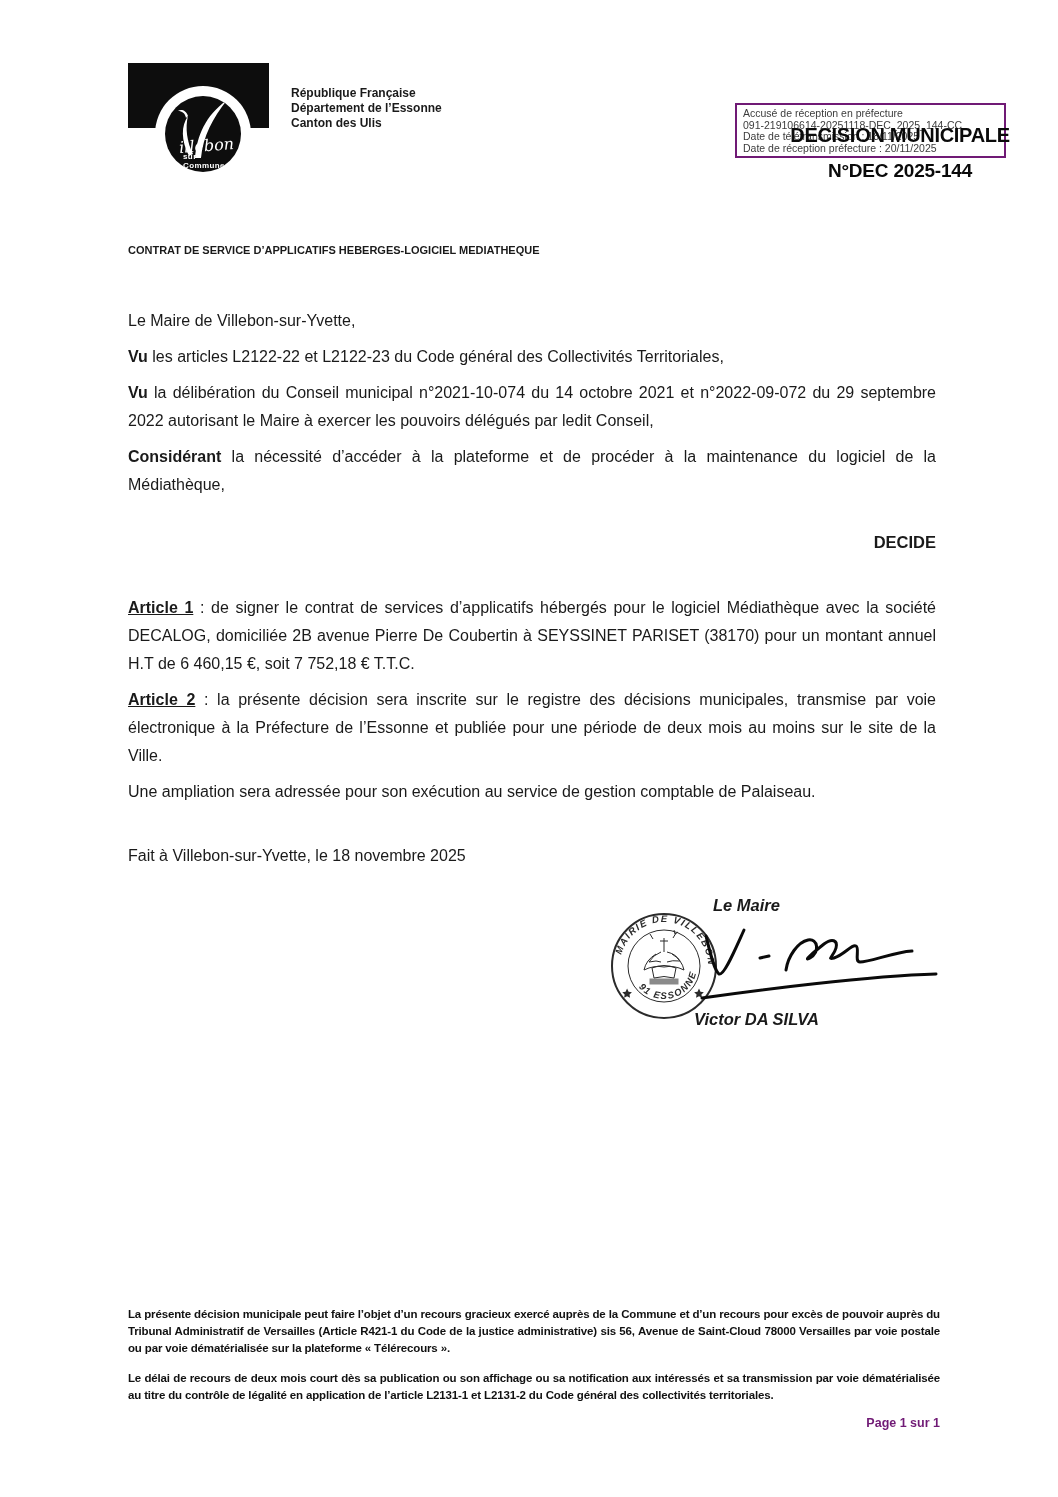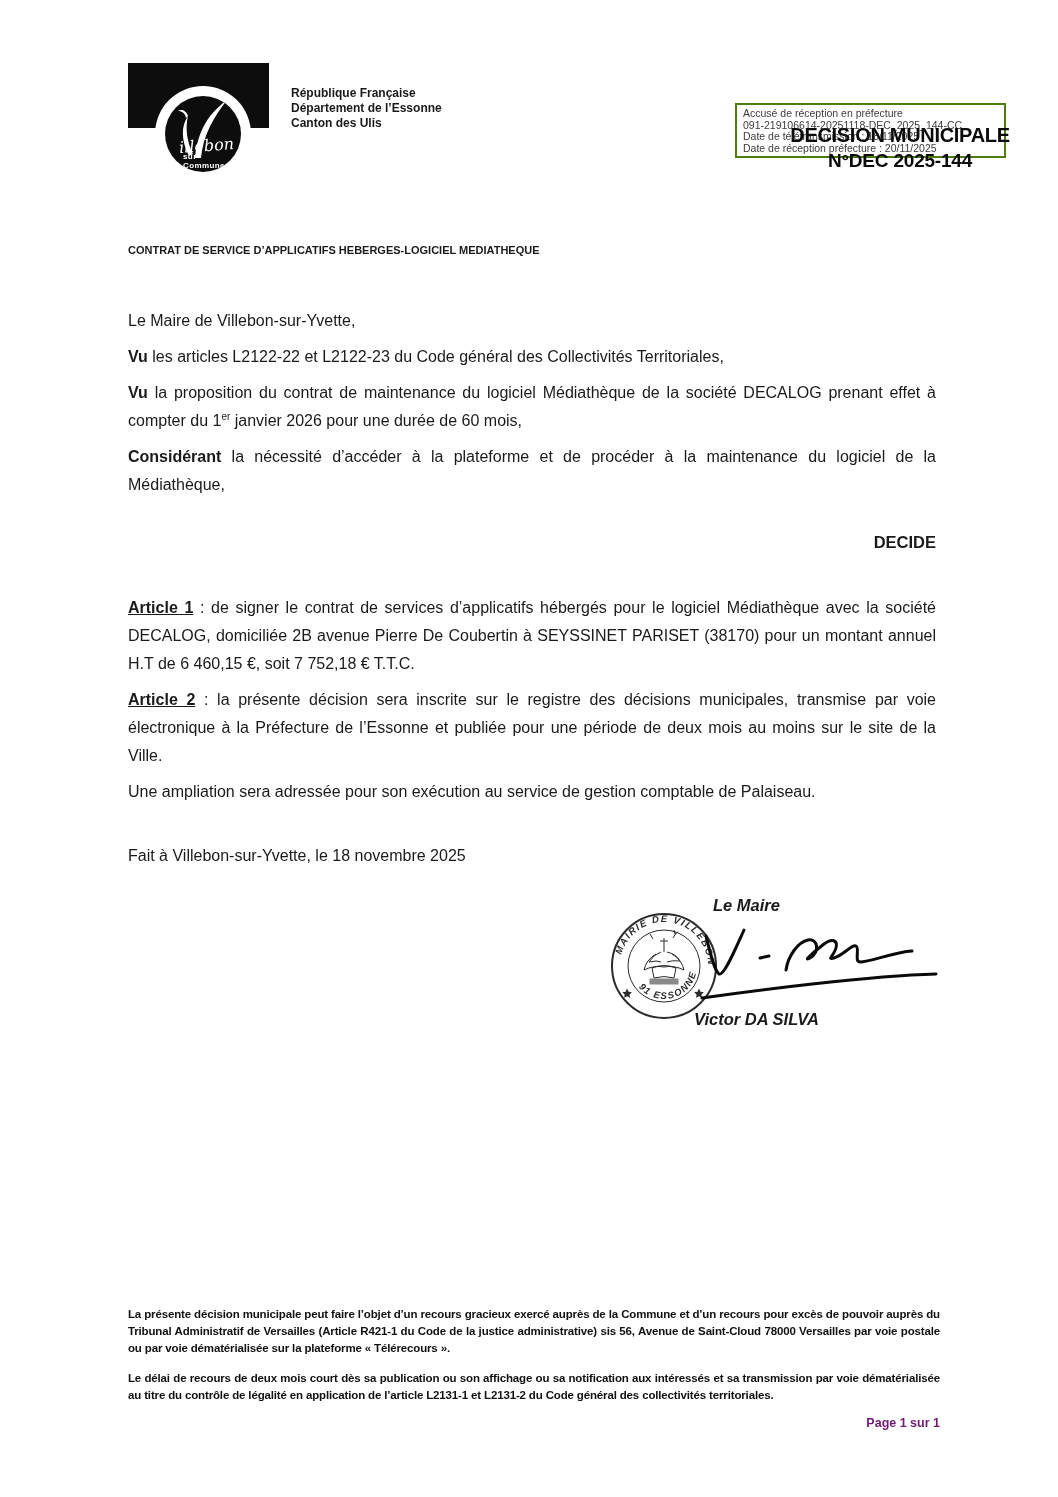--- a/index.html
+++ b/index.html
@@ -12,26 +12,26 @@
   .logo-rect{position:absolute;left:0;top:0;width:141px;height:65px;background:#0d0d0d;}
   .logo-ring{position:absolute;left:27px;top:23px;width:96px;height:96px;border-radius:50%;background:#ffffff;}
   .logo-disc{position:absolute;left:37px;top:33px;width:76px;height:76px;border-radius:50%;background:#0d0d0d;overflow:hidden;}
   .logo-script{position:absolute;left:14px;top:40px;color:#fff;font-family:"DejaVu Serif",serif;
     font-style:italic;font-size:16px;transform:rotate(-4deg);letter-spacing:0;}
   .logo-sub{position:absolute;left:18px;top:56px;color:#fff;font-family:"Liberation Sans",sans-serif;
     font-size:8px;font-weight:bold;letter-spacing:.4px;}
   .logo-swan{position:absolute;left:0;top:0;}
   .region-lines{position:absolute;left:291px;top:86px;font-size:12px;font-weight:bold;line-height:15px;color:#1a1a1a;}
   
-  .stamp-box{position:absolute;left:735px;top:103px;width:271px;height:55px;border:2px solid #4d7c0f;
+  .stamp-box{position:absolute;left:735px;top:103px;width:271px;height:55px;border:2px solid #701a75;
     padding:3px 0 0 6px;box-sizing:border-box;}
   .stamp-line{font-size:10.5px;line-height:11.5px;color:#3c3c3c;white-space:nowrap;letter-spacing:0;}
   .decision-overlay{position:absolute;left:750px;top:124px;width:300px;text-align:center;color:#0a0a0a;}
   .decision-title{font-size:20px;font-weight:bold;letter-spacing:-.3px;line-height:22px;}
-  .decision-number{font-size:19px;font-weight:bold;letter-spacing:-.2px;line-height:21px;margin-top:4px;}
+  .decision-number{font-size:19px;font-weight:bold;letter-spacing:-.2px;line-height:21px;margin-top:14px;}
   
   .content{position:absolute;left:128px;top:244px;width:808px;}
   .doc-title{font-size:11px;font-weight:bold;margin:0 0 51px 0;letter-spacing:0;}
   .para{font-size:16px;line-height:28px;text-align:justify;margin:0 0 8px 0;}
   .lead-bold{font-weight:bold;}
   .lead-underline{font-weight:bold;text-decoration:underline;}
   .decide{font-size:16.5px;font-weight:bold;text-align:right;margin:34px 0 42px 0;}
   .ampliation{margin-top:8px;}
   .dateline{margin-top:36px;text-align:left;}
   sup{font-size:10px;vertical-align:super;line-height:0;}
@@ -84,22 +84,22 @@
   <div class="decision-number">N°DEC 2025-144</div>
 </div>
 
 <div class="content">
   <h1 class="doc-title">CONTRAT DE SERVICE D’APPLICATIFS HEBERGES-LOGICIEL MEDIATHEQUE</h1>
 
   <p class="para"><span>Le Maire de Villebon-sur-Yvette,</span></p>
 
   <p class="para"><span class="lead-bold">Vu</span><span> les articles L2122-22 et L2122-23 du Code général des Collectivités Territoriales,</span></p>
 
+  <p class="para"><span class="lead-bold">Vu</span><span> la délibération du Conseil municipal n°2021-10-074 du 14 octobre 2021 et n°2022-09-072 du 29 septembre 2022 autorisant le Maire à exercer les pouvoirs délégués par ledit Conseil,</span></p>
 
-  <p class="para"><span class="lead-bold">Vu</span><span> la proposition du contrat de maintenance du logiciel Médiathèque de la société DECALOG prenant effet à compter du 1</span><sup>er</sup><span> janvier 2026 pour une durée de 60 mois,</span></p>
 
   <p class="para"><span class="lead-bold">Considérant</span><span> la nécessité d’accéder à la plateforme et de procéder à la maintenance du logiciel de la Médiathèque,</span></p>
 
   <div class="decide">DECIDE</div>
 
   <p class="para"><span class="lead-underline">Article 1</span><span> : de signer le contrat de services d’applicatifs hébergés pour le logiciel Médiathèque avec la société DECALOG, domiciliée 2B avenue Pierre De Coubertin à SEYSSINET PARISET (38170) pour un montant annuel H.T de 6 460,15 €, soit 7 752,18 € T.T.C.</span></p>
 
   <p class="para"><span class="lead-underline">Article 2</span><span> : la présente décision sera inscrite sur le registre des décisions municipales, transmise par voie électronique à la Préfecture de l’Essonne et publiée pour une période de deux mois au moins sur le site de la Ville.</span></p>
 
   <p class="para ampliation">Une ampliation sera adressée pour son exécution au service de gestion comptable de Palaiseau.</p>

